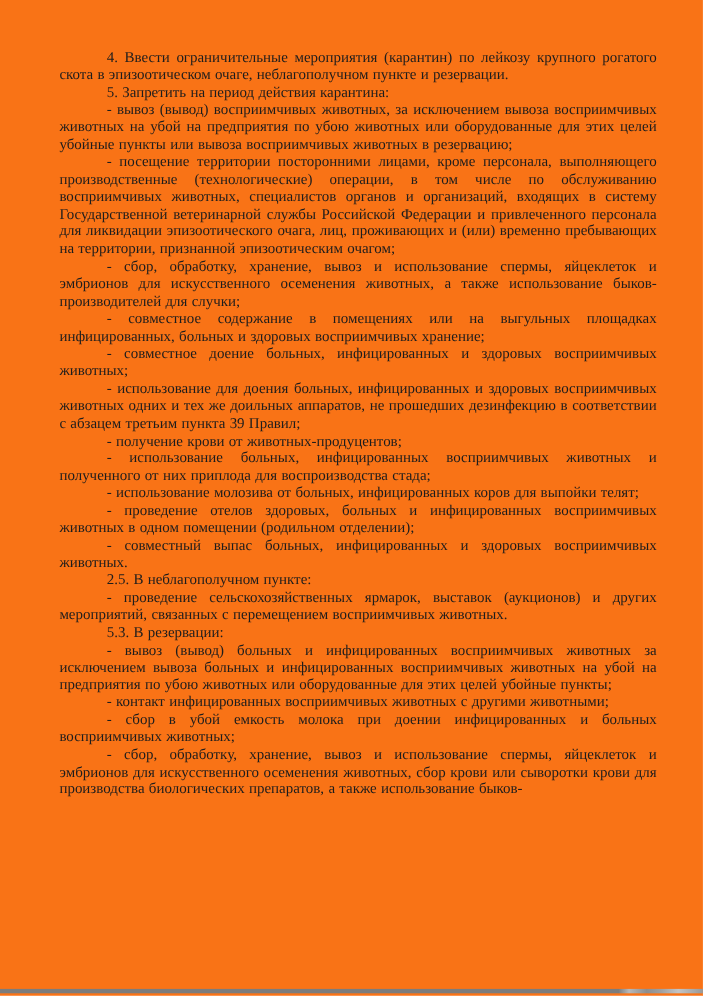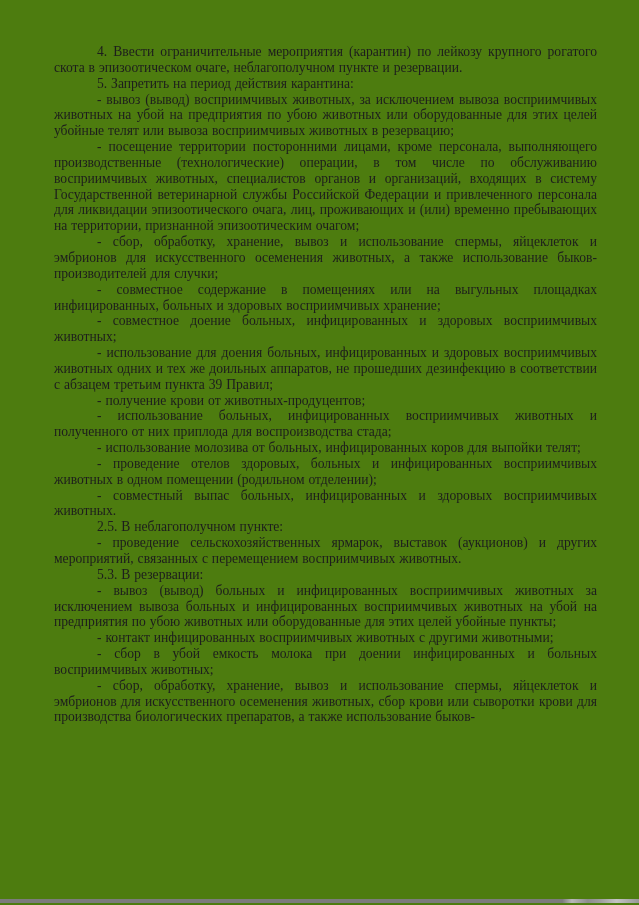--- a/index.html
+++ b/index.html
@@ -9,21 +9,21 @@
   body {
     width: 639px;
     height: 905px;
     position: relative;
     background: #fdfdfc;
     overflow: hidden;
   }
   .page {
     position: absolute;
     inset: 0;
-    background: #4d7c0f;
+    background: #f97316;
     padding-left: 32px;
   }
   .text-block {
     position: absolute;
     left: 54px;
     top: 44px;
     width: 543px;
     font-family: "Liberation Serif", "DejaVu Serif", serif;
     font-size: 13.6px;
     line-height: 15.85px;
@@ -53,21 +53,21 @@
       #989898 100%);
   }
 </style>
 </head>
 <body>
 
 <div class="page">
   <div class="text-block">
     <p>4. Ввести ограничительные мероприятия (карантин) по лейкозу крупного рогатого скота в эпизоотическом очаге, неблагополучном пункте и резервации.</p>
     <p>5. Запретить на период действия карантина:</p>
-    <p>- вывоз (вывод) восприимчивых животных, за исключением вывоза восприимчивых животных на убой на предприятия по убою животных или оборудованные для этих целей убойные телят или вывоза восприимчивых животных в резервацию;</p>
+    <p>- вывоз (вывод) восприимчивых животных, за исключением вывоза восприимчивых животных на убой на предприятия по убою животных или оборудованные для этих целей убойные пункты или вывоза восприимчивых животных в резервацию;</p>
     <p>- посещение территории посторонними лицами, кроме персонала, выполняющего производственные (технологические) операции, в том числе по обслуживанию восприимчивых животных, специалистов органов и организаций, входящих в систему Государственной ветеринарной службы Российской Федерации и привлеченного персонала для ликвидации эпизоотического очага, лиц, проживающих и (или) временно пребывающих на территории, признанной эпизоотическим очагом;</p>
     <p>- сбор, обработку, хранение, вывоз и использование спермы, яйцеклеток и эмбрионов для искусственного осеменения животных, а также использование быков-производителей для случки;</p>
     <p>- совместное содержание в помещениях или на выгульных площадках инфицированных, больных и здоровых восприимчивых хранение;</p>
     <p>- совместное доение больных, инфицированных и здоровых восприимчивых животных;</p>
     <p>- использование для доения больных, инфицированных и здоровых восприимчивых животных одних и тех же доильных аппаратов, не прошедших дезинфекцию в соответствии с абзацем третьим пункта 39 Правил;</p>
     <p>- получение крови от животных-продуцентов;</p>
     <p>- использование больных, инфицированных восприимчивых животных и полученного от них приплода для воспроизводства стада;</p>
     <p>- использование молозива от больных, инфицированных коров для выпойки телят;</p>
     <p>- проведение отелов здоровых, больных и инфицированных восприимчивых животных в одном помещении (родильном отделении);</p>
     <p>- совместный выпас больных, инфицированных и здоровых восприимчивых животных.</p>

